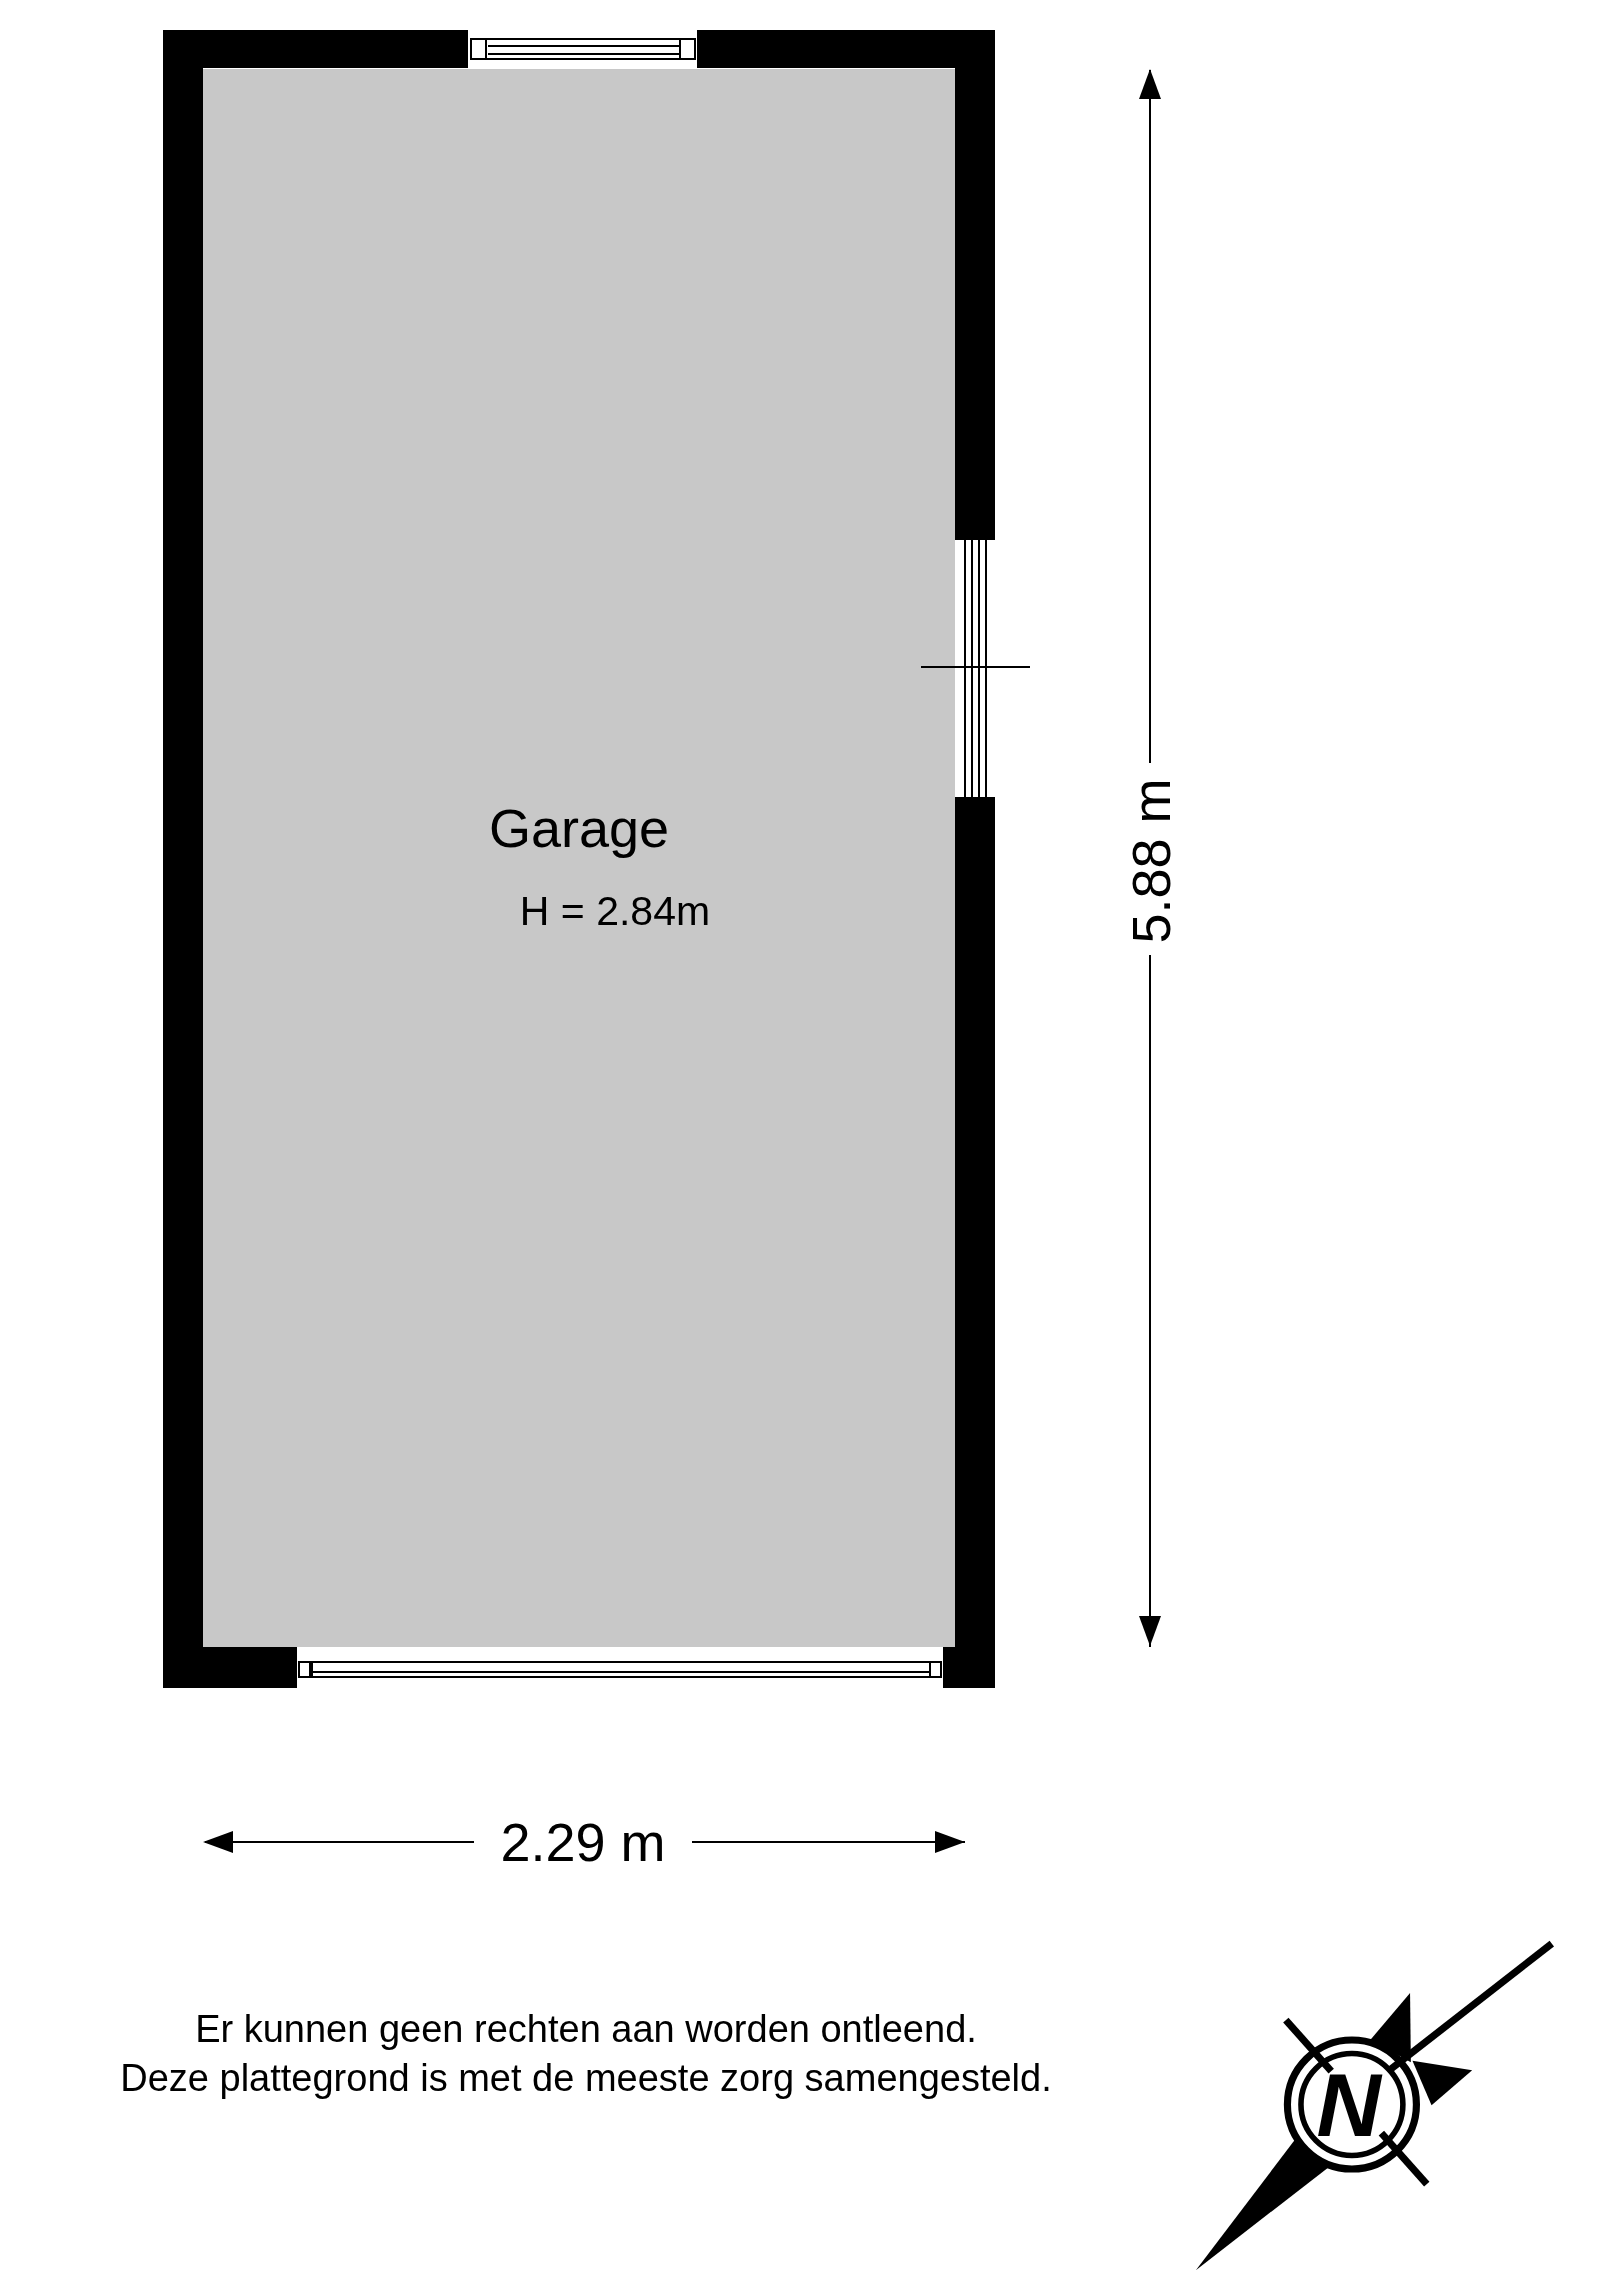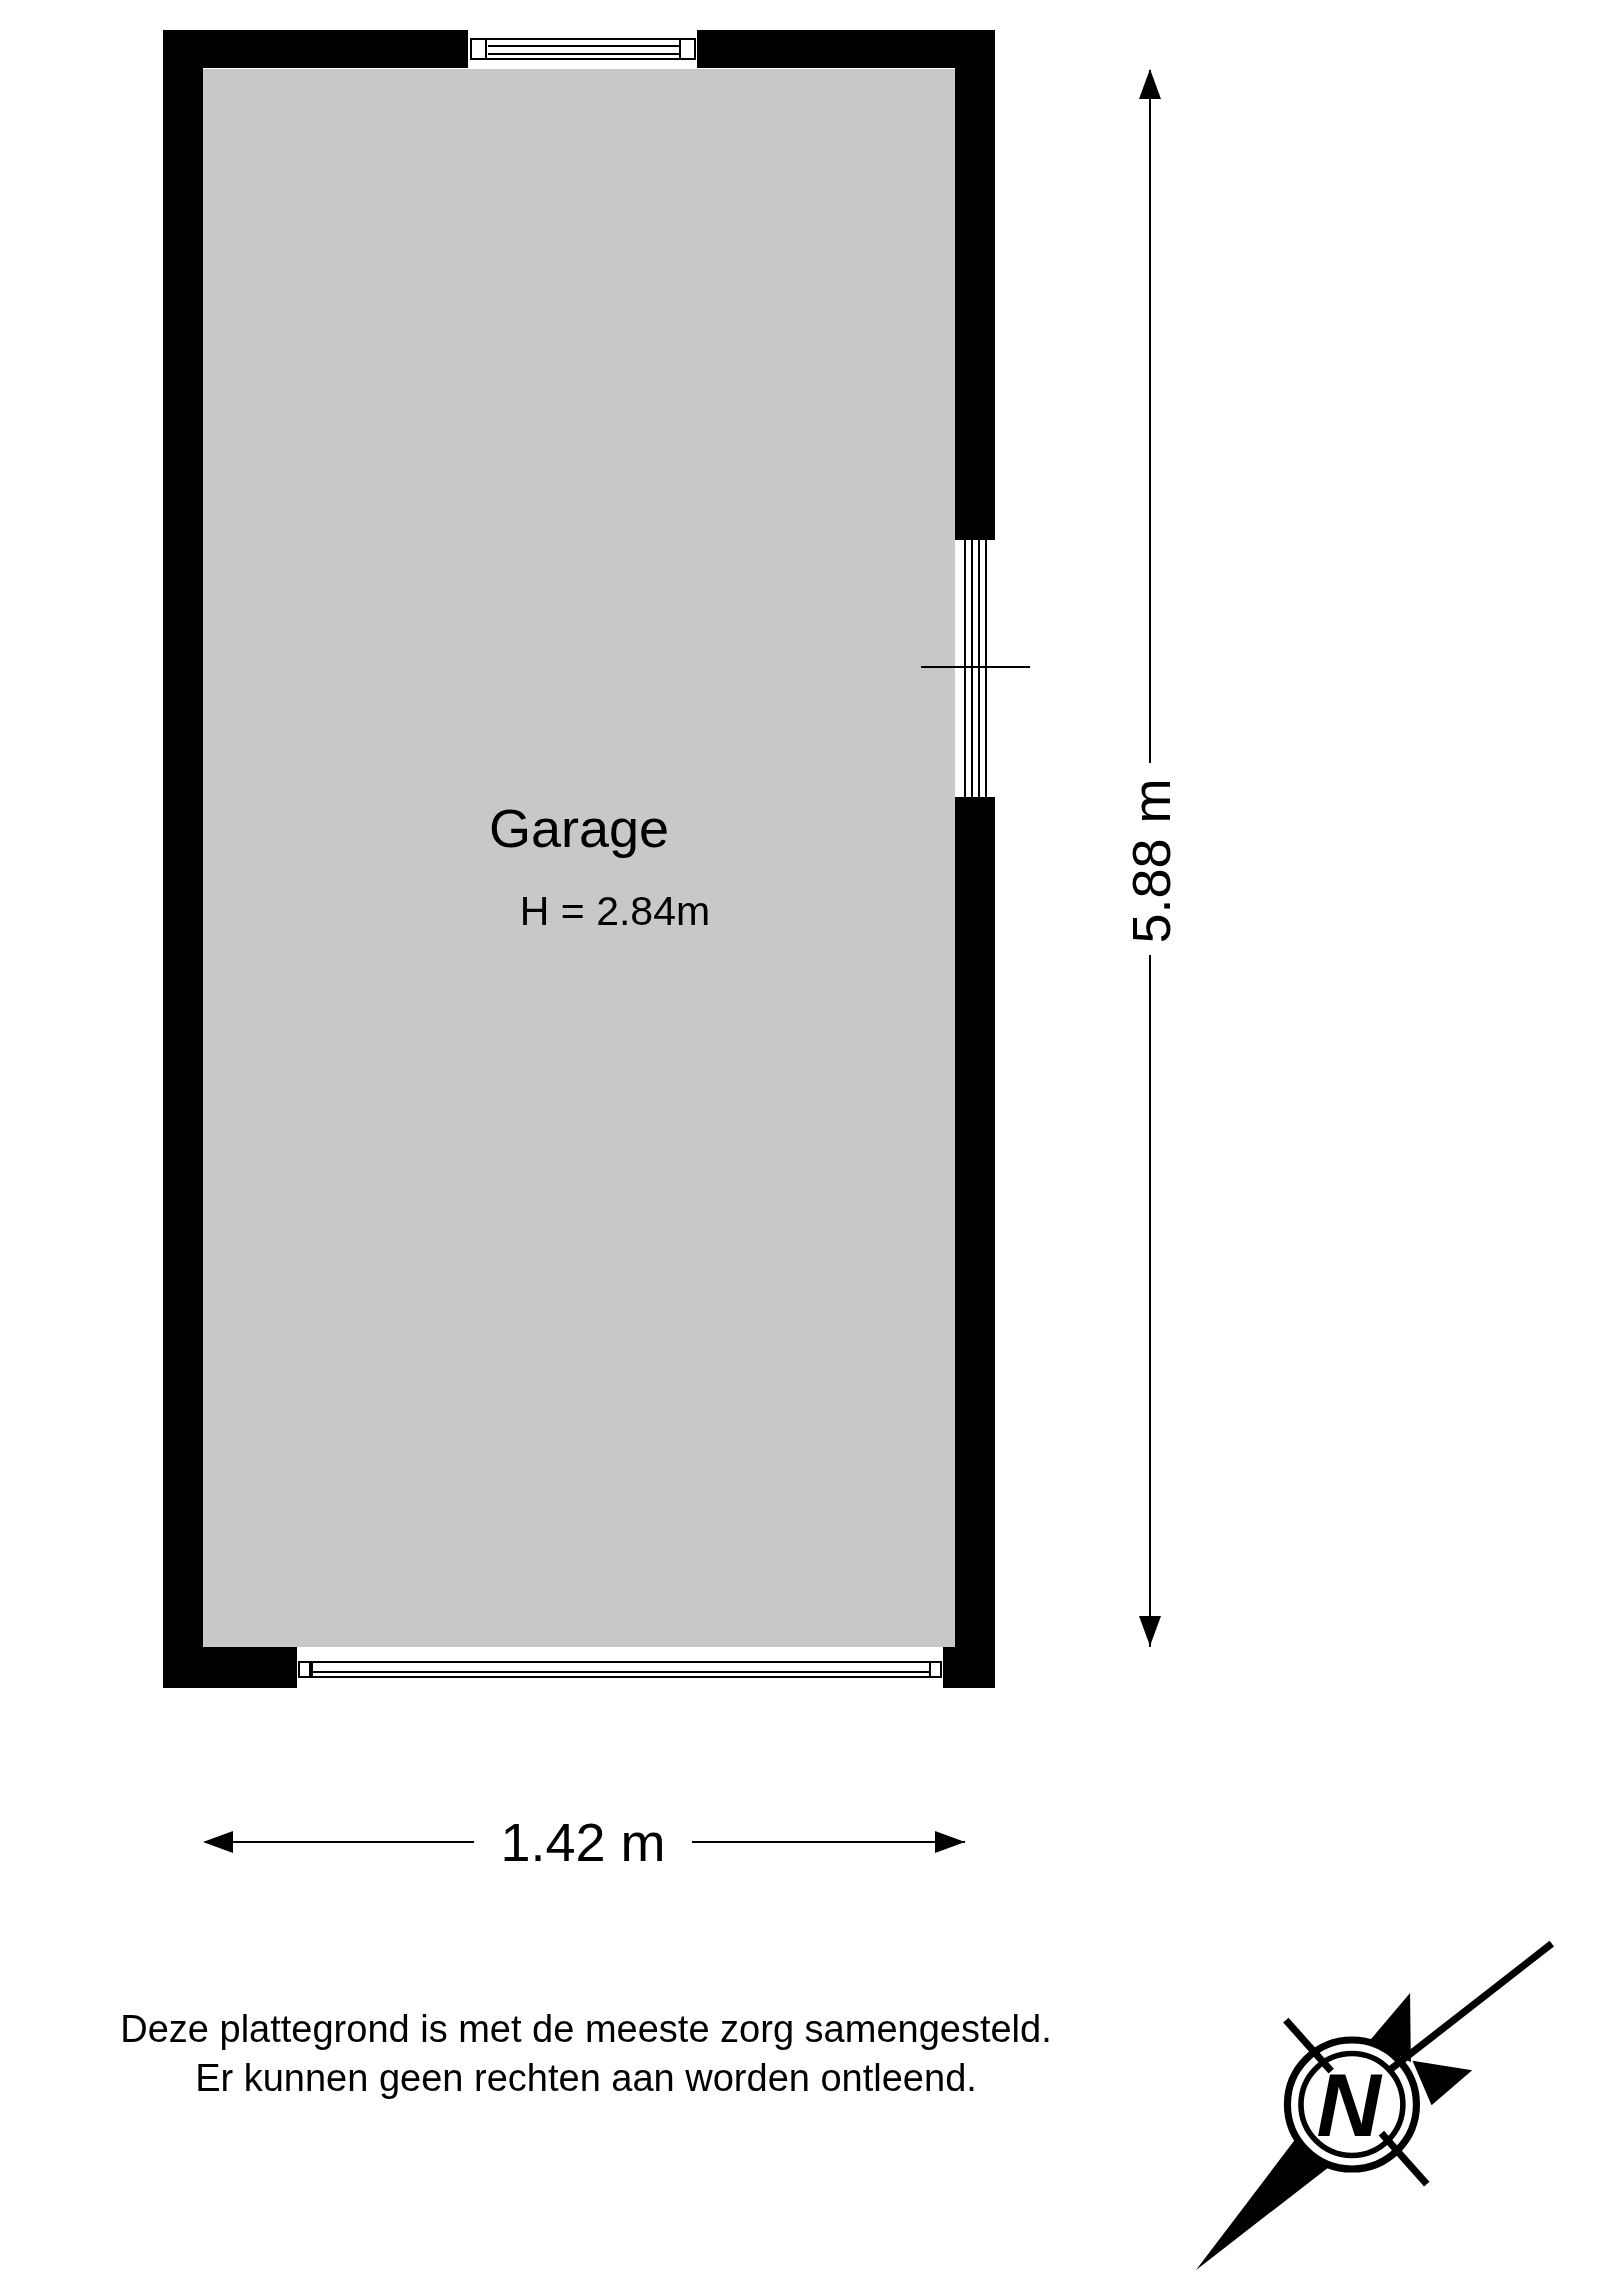--- a/index.html
+++ b/index.html
@@ -92,28 +92,28 @@
   <div class="abs blk-line" style="left:1149px;top:70px;width:2.4px;height:693px;"></div>
   <div class="abs blk-line" style="left:1149px;top:955px;width:2.4px;height:692px;"></div>
   <div class="abs arrow up" style="left:1139px;top:69px;"></div>
   <div class="abs arrow down" style="left:1139px;top:1616px;"></div>
   <div class="abs dim-label rot-ccw" style="left:1023px;top:834px;width:255px;height:54px;">5.88 m</div>
 
   <div class="abs blk-line" style="left:205px;top:1841px;width:269px;height:2.4px;"></div>
   <div class="abs blk-line" style="left:692px;top:1841px;width:273px;height:2.4px;"></div>
   <div class="abs arrow left" style="left:203px;top:1831px;"></div>
   <div class="abs arrow right" style="left:935px;top:1831px;"></div>
-  <div class="abs dim-label" style="left:474px;top:1815px;width:218px;height:54px;">1.42 m</div>
+  <div class="abs dim-label" style="left:474px;top:1815px;width:218px;height:54px;">2.29 m</div>
 
   <div class="abs room-name" style="left:203px;top:801px;width:752px;height:54px;">Garage</div>
   <div class="abs room-height" style="left:203px;top:889px;width:752px;height:45px;margin-left:36px;">H = 2.84m</div>
 
   <div class="abs disclaimer" style="left:68px;top:2005px;width:1036px;">
+    <div>Er kunnen geen rechten aan worden ontleend.</div>
     <div>Deze plattegrond is met de meeste zorg samengesteld.</div>
-    <div>Er kunnen geen rechten aan worden ontleend.</div>
   </div>
 
   <svg id="compass-svg" viewBox="1460 2400 540 480" xmlns="http://www.w3.org/2000/svg">
     <polygon class="fill" points="1500,2848 1652,2648 1700,2693"></polygon>
     <circle class="ring" cx="1696" cy="2640" r="81" stroke-width="9"></circle>
     <circle class="ring" cx="1696" cy="2640" r="64" stroke-width="7"></circle>
     <line class="stroke" x1="1743" y1="2597" x2="1947" y2="2438" stroke-width="9"></line>
     <polygon class="fill" points="1769,2500 1770,2587 1719,2559"></polygon>
     <polygon class="fill" points="1847,2597 1772,2585 1796,2641"></polygon>
     <line class="stroke" x1="1613" y1="2534" x2="1670" y2="2598" stroke-width="9"></line>

